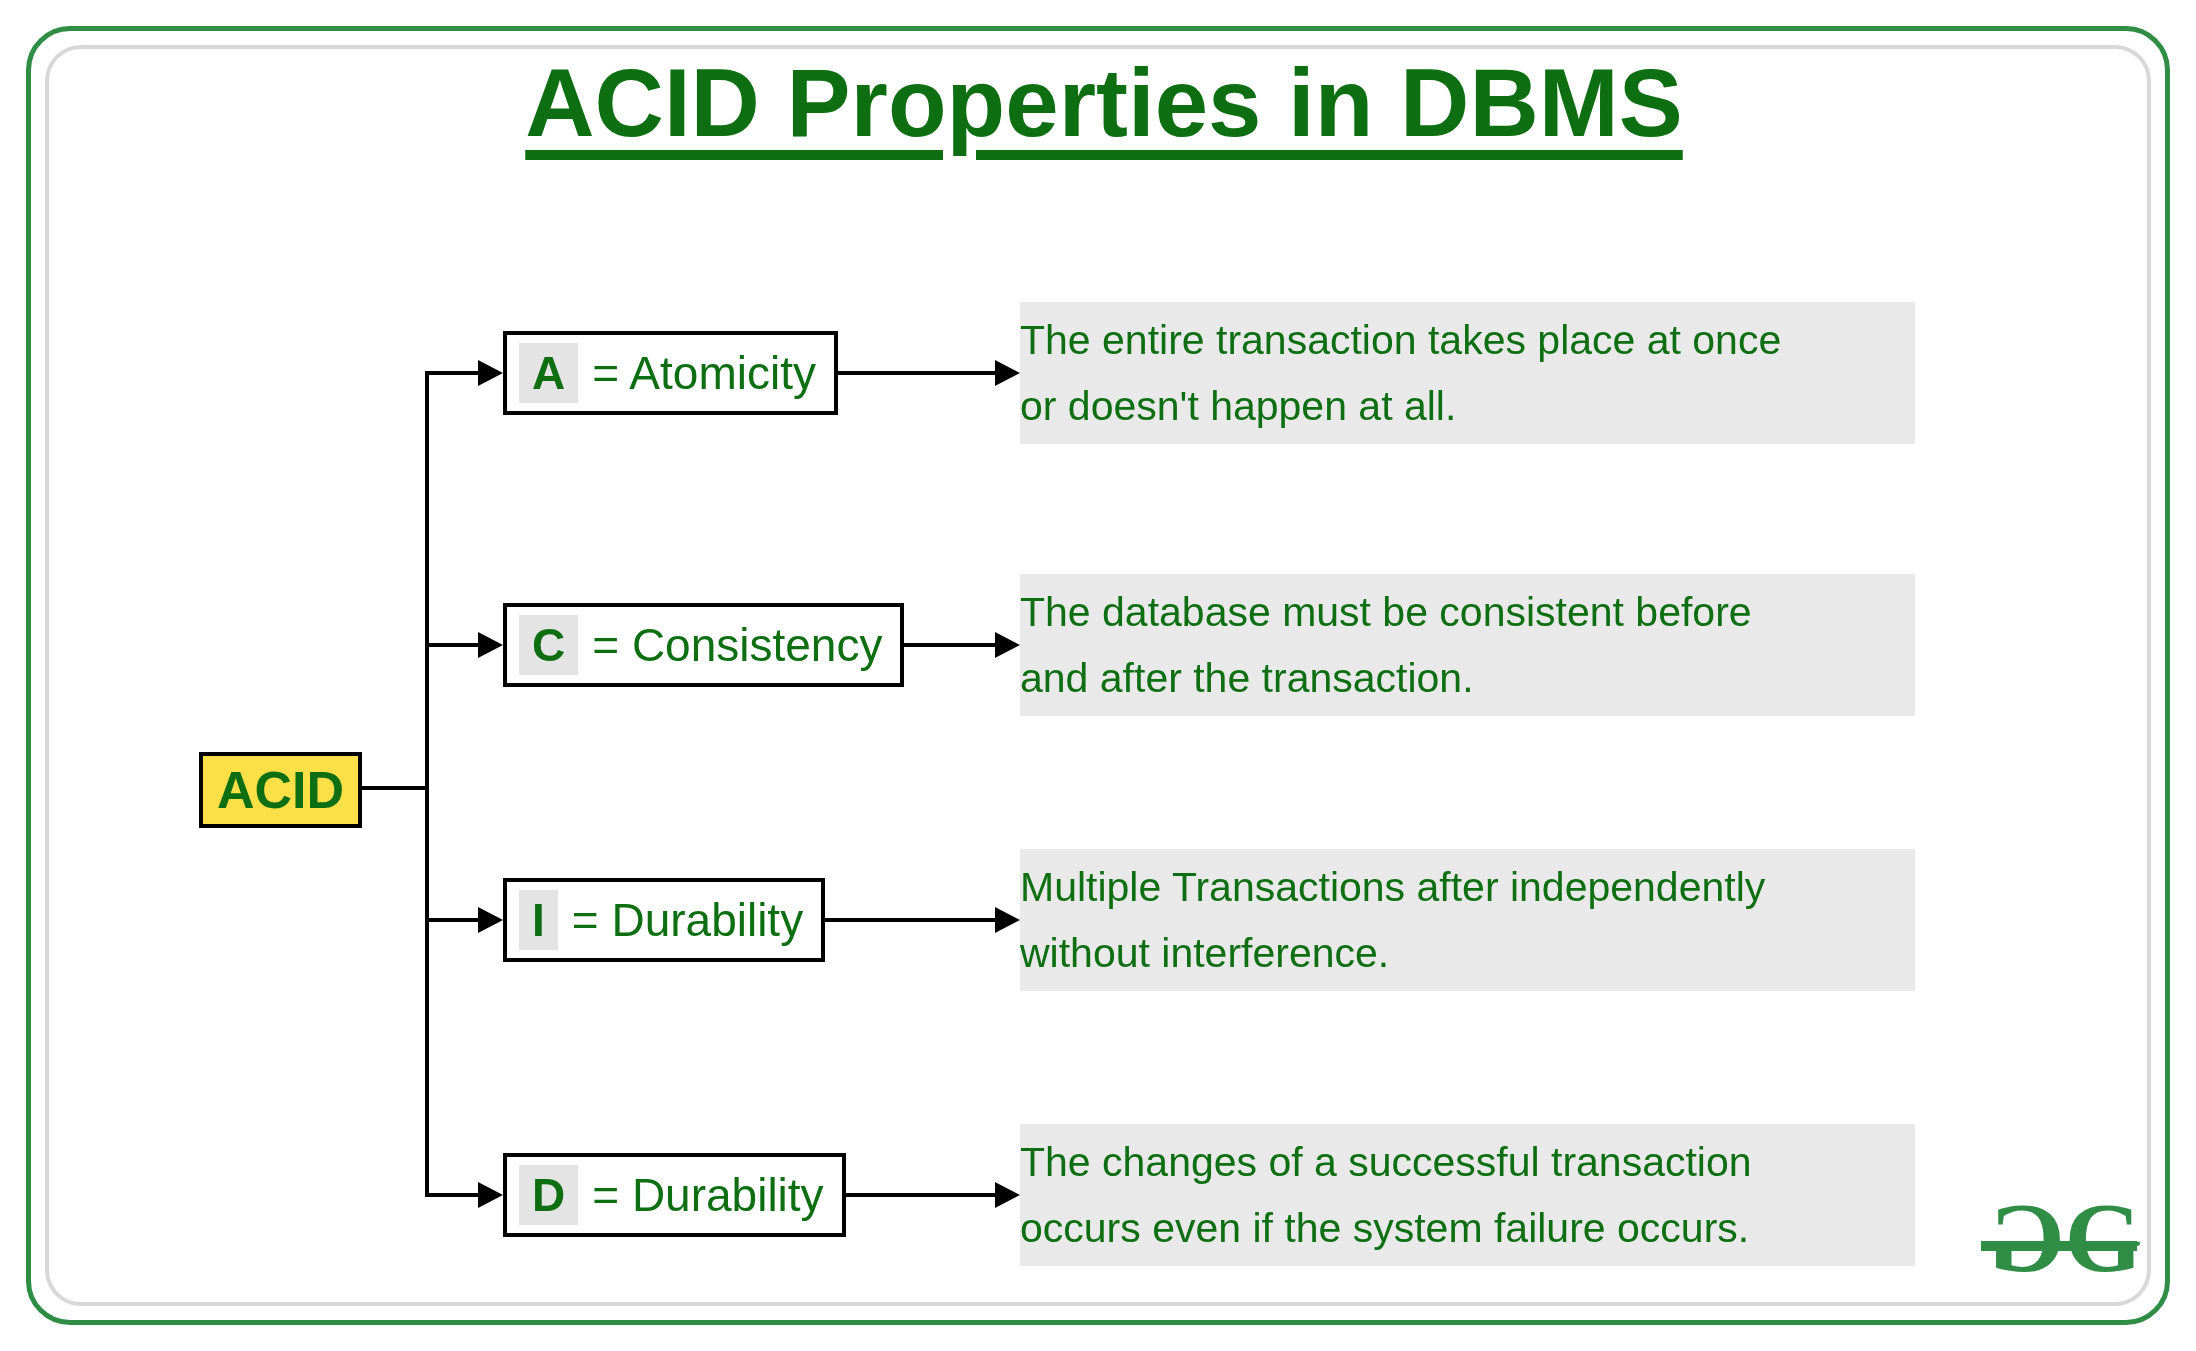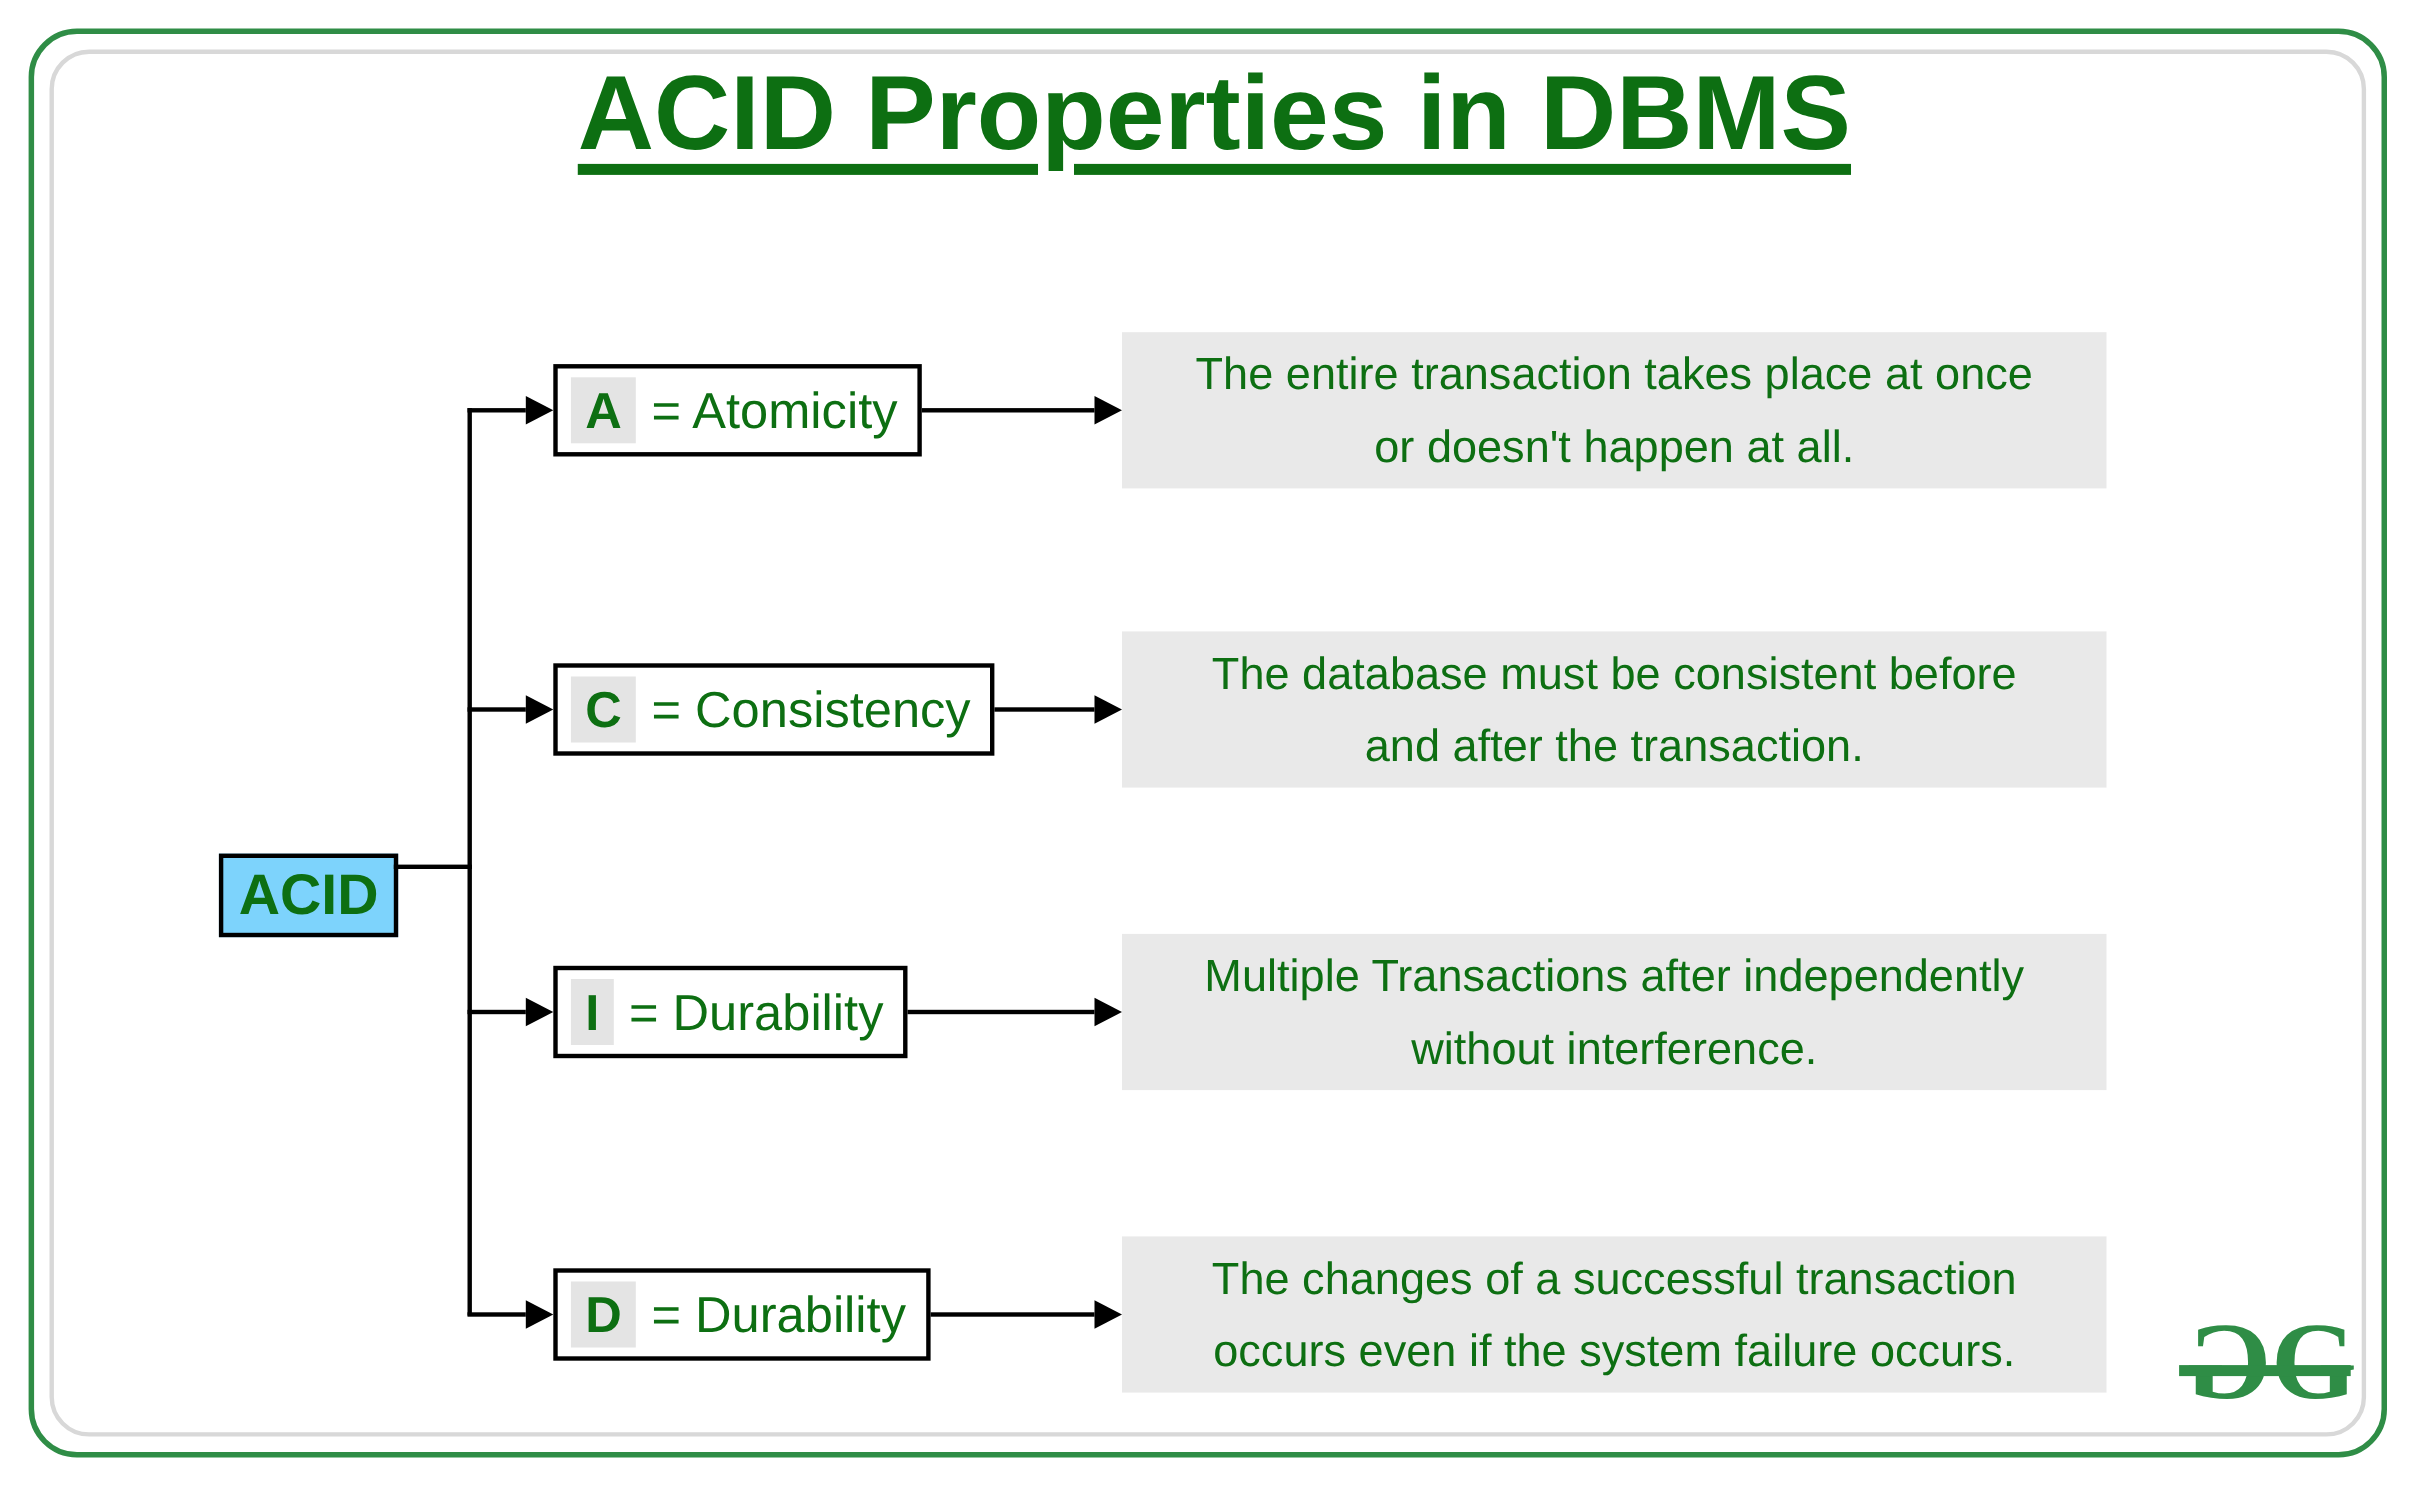--- a/index.html
+++ b/index.html
@@ -37,26 +37,25 @@
     color: var(--text-green);
     text-decoration: underline;
     text-decoration-thickness: 10px;
     text-underline-offset: 14px;
     padding-left: 12px;
   }
   
   .acid-box {
     position: absolute; left: 199px; top: 752px;
     border: 4px solid var(--line-black);
-    background: #7dd3fc;
+    background: #fde047;
     padding: 4px 14px;
     font-size: 52px; font-weight: bold;
     color: var(--text-green);
     letter-spacing: 0px;
-    margin-top: 24px;
   }
   .acid-link {
     position: absolute; left: 358px; top: 786px;
     width: 71px; height: 4px;
     background: var(--line-black);
   }
   .trunk {
     position: absolute; left: 425px; top: 371px;
     width: 4px; height: 825px;
     background: var(--line-black);
@@ -92,21 +91,20 @@
     font-weight: bold;
     background: var(--letter-bg);
     padding: 3px 13px;
   }
   .desc {
     flex: none;
     width: 895px;
     background: var(--desc-bg);
     color: var(--text-green);
     font-size: 41px;
-    text-align: center;
     padding: 5px 0;
   }
   .desc .dline { line-height: 66px; white-space: nowrap; }
   
   .logo {
     position: absolute; left: 1993px; top: 1188px;
     font-family: "Liberation Serif", serif;
     font-weight: bold;
     font-size: 100px; line-height: 1;
     color: var(--brand-green);

